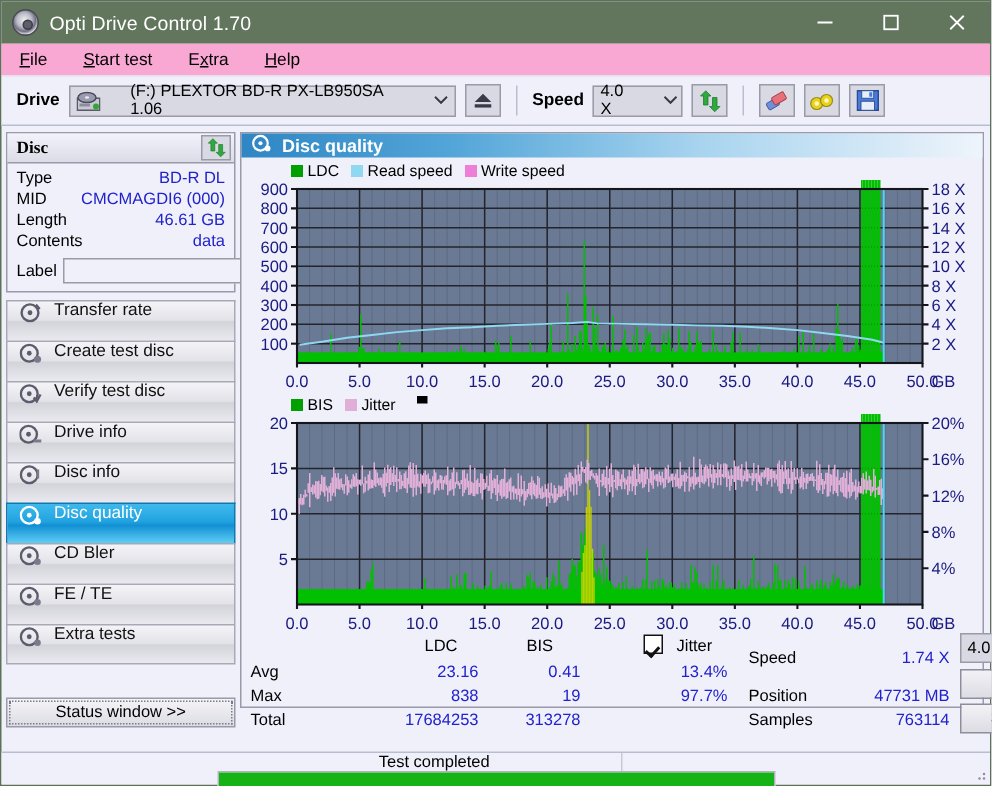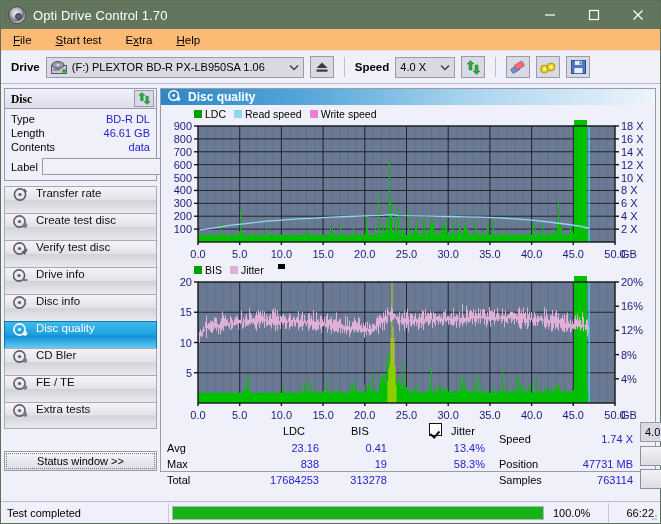--- a/index.html
+++ b/index.html
@@ -38,36 +38,36 @@
   }
   .titlebar .title {
     color: #ffffff; font-size: 13px; letter-spacing: .1px;
   }
   .wbtns { position:absolute; right:0; top:0; height:28px; display:flex; }
   .wbtn { width:44px; height:28px; display:flex; align-items:center; justify-content:center; color:#ffffff; }
   .wbtn svg { display:block; }
 
   
   .menubar {
-    height: 22px; background:#fdba74;
+    height: 22px; background:#f9a8d4;
     display:flex; align-items:center; padding-left:10px; gap:20px;
     border-bottom:1px solid #e2e2ee;
   }
   .menuitem { font-size:11.5px; color:#000; padding: 2px 2px; }
   .menuitem u { text-decoration: underline; }
 
   
   .drivebar {
     height:33px; background:#eff0fa; display:flex; align-items:center;
     padding-left:10px; gap:6px; border-bottom:1px solid #b9bdd0;
   }
   .lbl-bold { font-weight:bold; font-size:11.5px; color:#000; }
   .combo {
     height:21px; background:#d9d9e4; border:1px solid #9a9aa8;
-    display:flex; align-items:center; padding:0 4px; gap:5px;
+    display:flex; align-items:center; padding:0 4px; gap:20px;
     font-size:11px; color:#000; position:relative;
   }
   .combo .chev { margin-left:auto; padding-left:6px; color:#3a3a46; }
   .drive-combo { width:258px; }
   .speed-combo { width:60px; }
   .tbtn {
     width:24px; height:22px; background:#d9d9e4; border:1px solid #9a9aa8;
     display:flex; align-items:center; justify-content:center;
   }
   .sep { width:1px; height:20px; background:#b9bdd0; margin:0 4px; }
@@ -149,21 +149,21 @@
   .ck::after{content:"";position:absolute;left:2px;top:5px;width:4px;height:7px;border:solid #111;border-width:0 2px 2px 0;transform:rotate(42deg);}
   .btn {
     background:linear-gradient(#f2f2f6,#dcdce3); border:1px solid #8d8d9b;
     font-size:11.5px; color:#000; display:flex;align-items:center;justify-content:center;
   }
 
   
   .statusbar {
     position:absolute; left:0; bottom:0; width:659px; height:22px;
     background:#eff0fa; border-top:1px solid #b9bdd0;
-    display:flex; align-items:center;
+    display:flex; align-items:center;flex-direction:column;
   }
   .sb-cell { height:20px; display:flex; align-items:center; border-right:1px solid #c9c9d6; padding:0 6px; font-size:11px; }
   .pbar { flex:none; width:372px; height:14px; background:#ffffff; border:1px solid #b2b2c0; margin:0 3px; position:relative; }
   .pbar .fill { position:absolute; left:0; top:0; bottom:0; background:#16b316; }
   .grip { position:absolute; right:2px; bottom:2px; width:10px; height:10px; }
 </style>
 </head>
 <body>
 
 <div id="app">
@@ -275,20 +275,24 @@
             <svg width="13" height="13" viewBox="0 0 15 15">
               <path d="M3 10 L3 4 L1 4 L4.5 0.5 L8 4 L6 4 L6 10 Z" fill="#2fa83f" stroke="#1c7a2a" stroke-width="0.5"></path>
               <path d="M12 5 L12 11 L14 11 L10.5 14.5 L7 11 L9 11 L9 5 Z" fill="#2fa83f" stroke="#1c7a2a" stroke-width="0.5"></path>
             </svg>
           </span>
         </div>
         <div class="disc-rows">
           <div class="drow">
             <span class="k">Type</span>
             <span class="v">BD-R DL</span>
+          </div>
+          <div class="drow">
+            <span class="k">MID</span>
+            <span class="v">CMCMAGDI6 (000)</span>
           </div>
           <div class="drow">
             <span class="k">Length</span>
             <span class="v">46.61 GB</span>
           </div>
           <div class="drow">
             <span class="k">Contents</span>
             <span class="v">data</span>
           </div>
           <div class="labelrow">
@@ -1896,21 +1900,21 @@
 
           <div class="cell v2" style="left:100px; top:19px; width:58px; text-align:right;">23.16</div>
           <div class="cell v2" style="left:100px; top:35px; width:58px; text-align:right;">838</div>
           <div class="cell v2" style="left:50px;  top:51px; width:108px;text-align:right;">17684253</div>
 
           <div class="cell v2" style="left:168px; top:19px; width:58px; text-align:right;">0.41</div>
           <div class="cell v2" style="left:168px; top:35px; width:58px; text-align:right;">19</div>
           <div class="cell v2" style="left:160px; top:51px; width:66px; text-align:right;">313278</div>
 
           <div class="cell v2" style="left:256px; top:19px; width:68px; text-align:right;">13.4%</div>
-          <div class="cell v2" style="left:256px; top:35px; width:68px; text-align:right;">58.3%</div>
+          <div class="cell v2" style="left:256px; top:35px; width:68px; text-align:right;">97.7%</div>
 
           <div class="cell k2" style="left:338px; top:10px;">Speed</div>
           <div class="cell v2" style="left:400px; top:10px; width:72px; text-align:right;">1.74 X</div>
           <div class="cell k2" style="left:338px; top:35px;">Position</div>
           <div class="cell v2" style="left:400px; top:35px; width:72px; text-align:right;">47731 MB</div>
           <div class="cell k2" style="left:338px; top:51px;">Samples</div>
           <div class="cell v2" style="left:400px; top:51px; width:72px; text-align:right;">763114</div>
 
           <div class="cell combo" style="left:479px; top:-1px; width:88px; height:20px;">
             <span>4.0 X</span>

